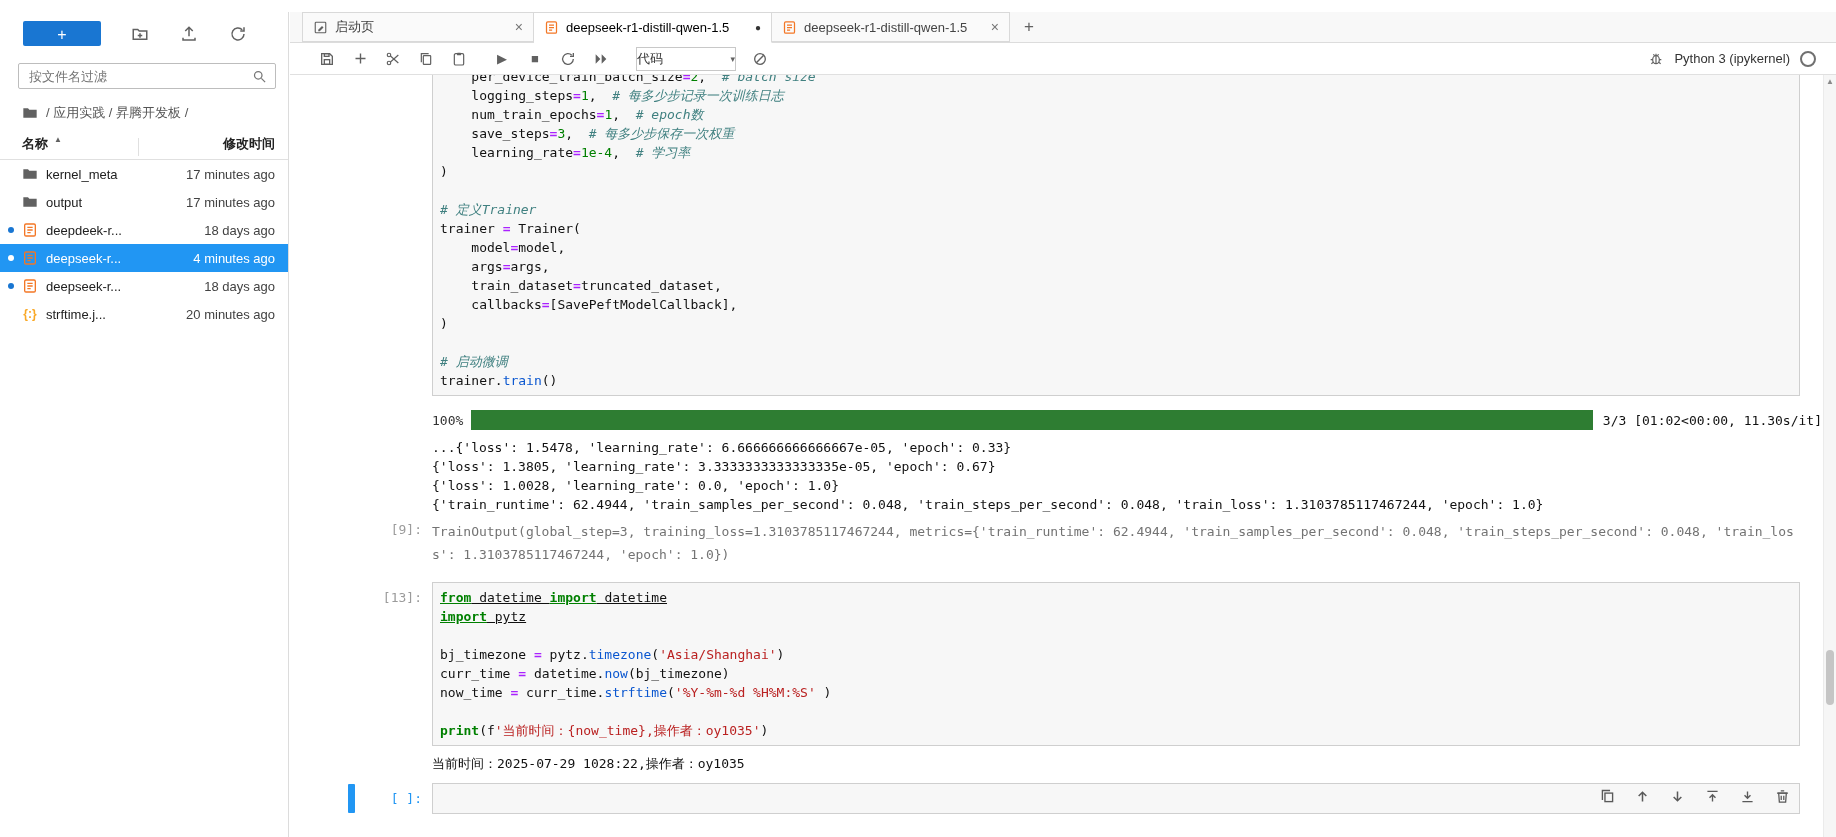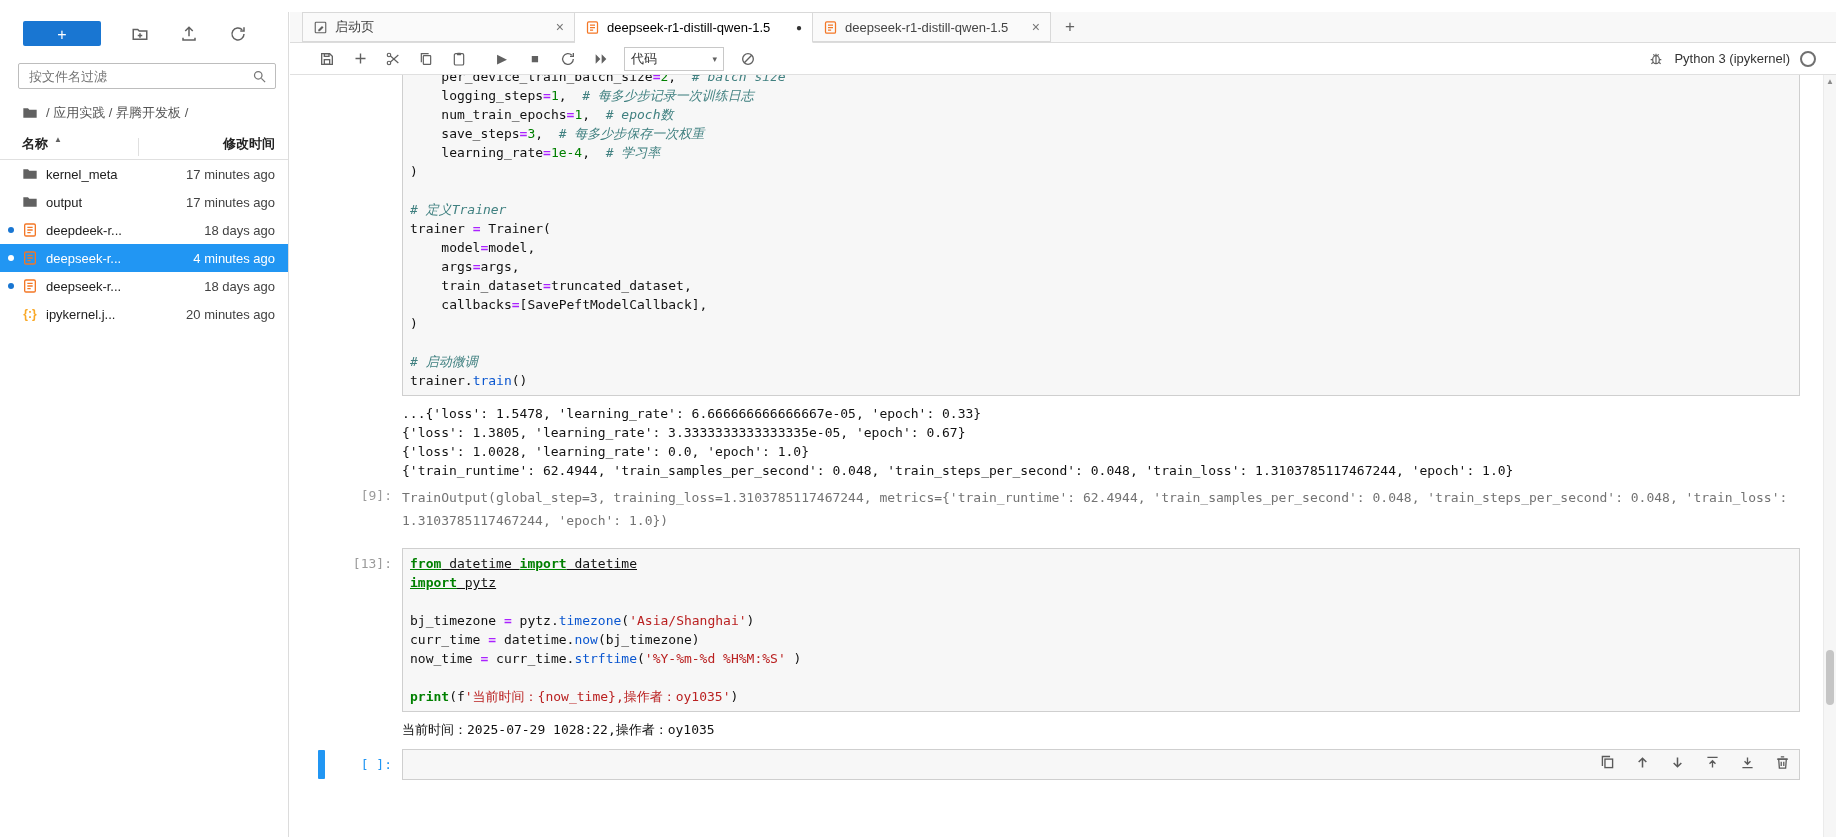--- a/index.html
+++ b/index.html
@@ -47,28 +47,28 @@
   .tab.active{background:#fff;border-bottom:1px solid #fff;margin-bottom:-1px;}
   .tab.active .tlabel{color:#000;}
   .tab-close{color:#757575;font-size:14px;margin-left:8px;cursor:pointer;}
   .dirty-dot{color:#333;font-size:10px;margin-left:8px;}
   .add-tab{align-self:center;margin-left:8px;background:none;border:none;font-size:17px;color:#616161;cursor:pointer;padding:0 6px;}
   .nb-toolbar{height:32px;border-bottom:1px solid #e0e0e0;display:flex;align-items:center;
               padding:0 20px 0 27px;background:#fff;box-sizing:border-box;}
   .tb-btn{width:20px;height:20px;margin-right:13px;display:grid;place-items:center;background:none;border:none;
           padding:0;color:#616161;font-size:13px;cursor:pointer;}
   .tb-btn.group-gap{margin-left:10px;}
-  .celltype-dd{height:24px;min-width:100px;border:1px solid #c8c8c8;background:#fff;
-               display:flex;align-items:center;padding:0 6px;box-sizing:border-box;cursor:pointer;}
+  .celltype-dd{margin-left:12px;height:24px;min-width:100px;border:1px solid #c8c8c8;background:#fff;
+               display:flex;align-items:center;padding:0 0;box-sizing:border-box;cursor:pointer;}
   .celltype-dd .caret{margin-left:auto;color:#616161;font-size:9px;padding-left:14px;}
   .tb-right{margin-left:auto;display:flex;align-items:center;gap:10px;}
   .kernel-name{color:#333;}
   .kernel-circle{width:12px;height:12px;border:2px solid #707070;border-radius:50%;}
   
-  .content{position:absolute;left:0;top:63px;right:0;bottom:0;background:#fff;overflow:hidden;}
+  .content{position:absolute;left:0;top:63px;right:0;bottom:0;background:#fff;overflow:hidden;padding-left:30px;}
   .row{display:flex;padding-right:36px;}
   .gutter{width:112px;flex:none;position:relative;}
   .prompt{text-align:right;padding:6px 10px 0 0;font-family:"DejaVu Sans Mono",monospace;
           font-size:13px;line-height:19px;color:#9b9b9b;white-space:nowrap;}
   .prompt.active{color:#2196f3;}
   .inputbox{flex:1;background:#f7f7f7;border:1px solid #cfcfcf;padding:5px 7px;position:relative;min-width:0;}
   pre.code{margin:0;font-family:"DejaVu Sans Mono",monospace;font-size:13px;line-height:19px;white-space:pre;color:#111;}
   .cl{min-height:19px;}
   .row.first{margin-top:-14px;}
   .tok-op{color:#AA22FF;font-weight:bold;}
@@ -207,30 +207,30 @@
             <svg width="16" height="16" viewBox="0 0 24 24" fill="none" stroke="#f37726" stroke-width="2">
               <rect x="4" y="3" width="16" height="18" rx="2"></rect>
               <path d="M8 8h8M8 12h8M8 16h5"></path>
             </svg>
           </span>
         <span class="fname">deepseek-r...</span>
         <span class="fdate">18 days ago</span>
       </div>
       <div class="file-row">
         <span class="json-glyph">{:}</span>
-        <span class="fname">ipykernel.j...</span>
+        <span class="fname">strftime.j...</span>
         <span class="fdate">20 minutes ago</span>
       </div>
     </div>
   </div>
 
   <div class="main">
 
     <div class="tabbar">
-      <div class="tab" style="width:273px">
+      <div class="tab" style="width:232px">
         <span>
           <svg width="15" height="15" viewBox="0 0 20 20" fill="none" stroke="#616161" stroke-width="1.5">
               <rect x="3" y="3" width="14" height="14" rx="1"></rect>
               <path d="M7 13l5-5 2 2-5 5H7z" fill="#616161" stroke="none"></path>
             </svg>
         </span>
         <span class="tlabel">启动页</span>
         <span class="tab-close">×</span>
       </div>
       <div class="tab active" style="width:238px">
@@ -343,20 +343,27 @@
       </div>
     </div>
 
     <div class="content">
       <div>
           <div class="row first">
             <div class="gutter"></div>
             <div class="inputbox">
               <pre class="code"><div class="cl"><span>    per_device_train_batch_size</span><span class="tok-op">=</span><span class="tok-num">2</span><span>,  </span><span class="tok-com"># batch size</span></div><div class="cl"><span>    logging_steps</span><span class="tok-op">=</span><span class="tok-num">1</span><span>,  </span><span class="tok-com"># 每多少步记录一次训练日志</span></div><div class="cl"><span>    num_train_epochs</span><span class="tok-op">=</span><span class="tok-num">1</span><span>,  </span><span class="tok-com"># epoch数</span></div><div class="cl"><span>    save_steps</span><span class="tok-op">=</span><span class="tok-num">3</span><span>,  </span><span class="tok-com"># 每多少步保存一次权重</span></div><div class="cl"><span>    learning_rate</span><span class="tok-op">=</span><span class="tok-num">1e-4</span><span>,  </span><span class="tok-com"># 学习率</span></div><div class="cl"><span>)</span></div><div class="cl">&nbsp;</div><div class="cl"><span class="tok-com"># 定义Trainer</span></div><div class="cl"><span>trainer </span><span class="tok-op">=</span><span> Trainer(</span></div><div class="cl"><span>    model</span><span class="tok-op">=</span><span>model,</span></div><div class="cl"><span>    args</span><span class="tok-op">=</span><span>args,</span></div><div class="cl"><span>    train_dataset</span><span class="tok-op">=</span><span>truncated_dataset,</span></div><div class="cl"><span>    callbacks</span><span class="tok-op">=</span><span>[SavePeftModelCallback],</span></div><div class="cl"><span>)</span></div><div class="cl">&nbsp;</div><div class="cl"><span class="tok-com"># 启动微调</span></div><div class="cl"><span>trainer.</span><span class="tok-prop">train</span><span>()</span></div></pre>
             </div>
+          </div>
+          <div class="progress-row">
+            <span>100%</span>
+            <div class="pbar">
+              <div class="pfill" style="width: 100%; background: rgb(46, 125, 50);"></div>
+            </div>
+            <span class="pright">3/3 [01:02&lt;00:00, 11.30s/it]</span>
           </div>
           <pre class="stream">...{'loss': 1.5478, 'learning_rate': 6.666666666666667e-05, 'epoch': 0.33}
 {'loss': 1.3805, 'learning_rate': 3.3333333333333335e-05, 'epoch': 0.67}
 {'loss': 1.0028, 'learning_rate': 0.0, 'epoch': 1.0}
 {'train_runtime': 62.4944, 'train_samples_per_second': 0.048, 'train_steps_per_second': 0.048, 'train_loss': 1.3103785117467244, 'epoch': 1.0}</pre>
           <div class="row result">
             <div class="gutter">
               <div class="prompt" style="padding-top: 0px;">[9]:</div>
             </div>
             <pre class="result-text">TrainOutput(global_step=3, training_loss=1.3103785117467244, metrics={'train_runtime': 62.4944, 'train_samples_per_second': 0.048, 'train_steps_per_second': 0.048, 'train_loss': 1.3103785117467244, 'epoch': 1.0})</pre>

